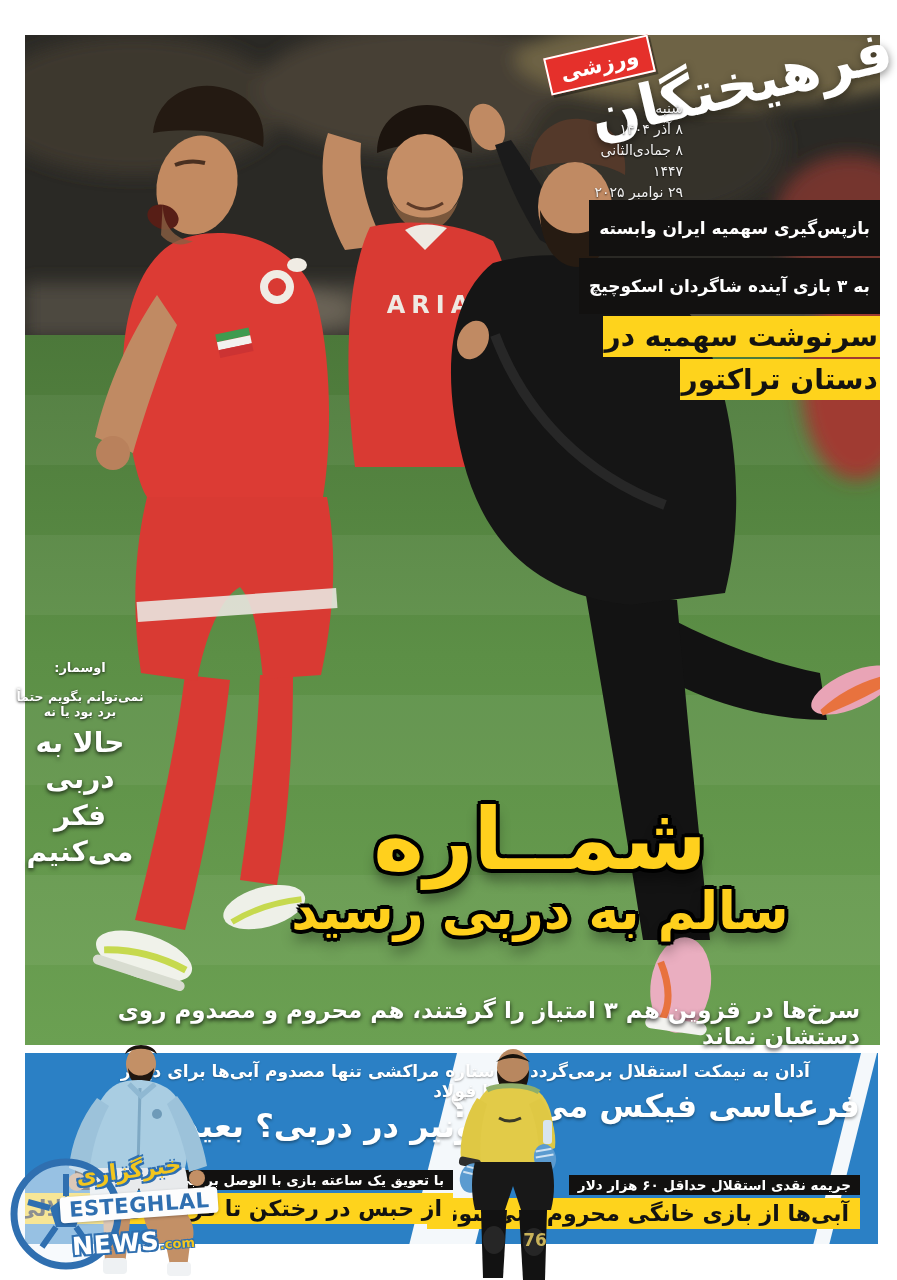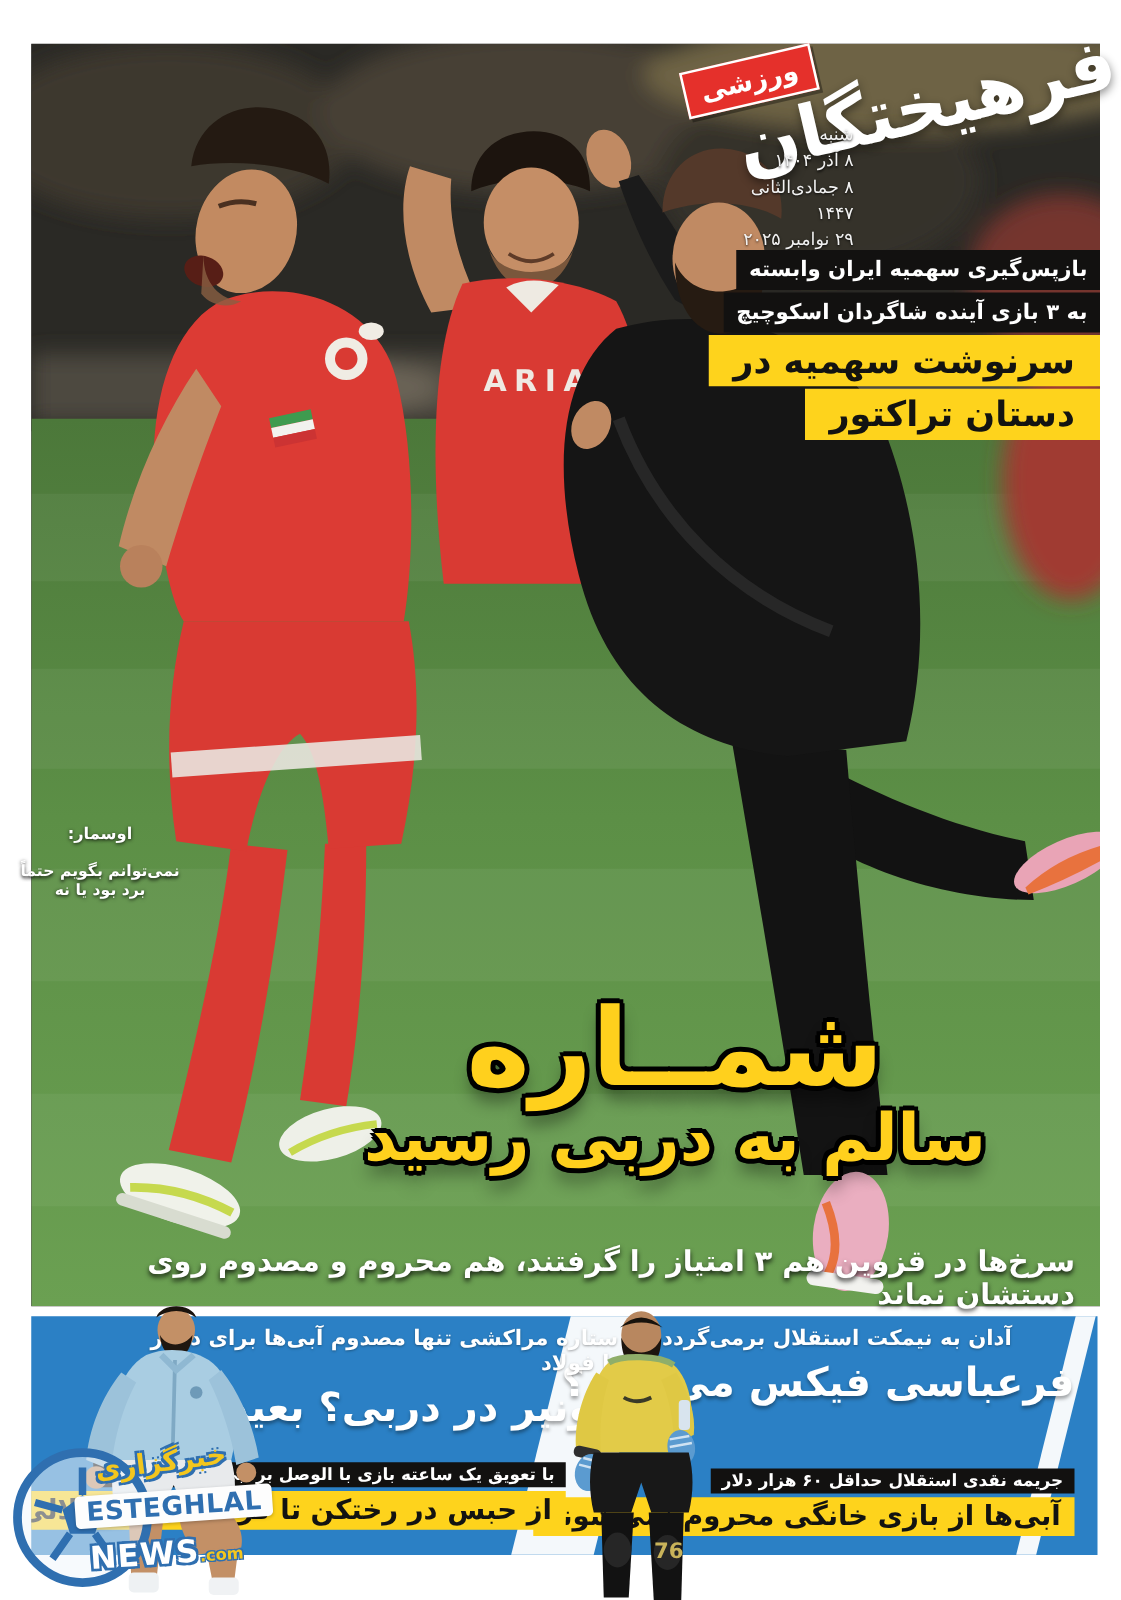--- a/index.html
+++ b/index.html
@@ -31,25 +31,25 @@
     color:#f2f2f2;font-size:14px;font-weight:normal;line-height:1.5;text-align:right;
     text-shadow:0 1px 2px rgba(0,0,0,.8);
   }
   
   .tr-story{
     position:absolute;top:200px;right:17px;z-index:3;
     display:flex;flex-direction:column;align-items:flex-start;gap:2px;
   }
   .kicker-strip{
     background:#121110;color:#fff;font-size:17px;font-weight:bold;
-    padding:6px 10px;white-space:nowrap;align-self:flex-start;
+    padding:18px 10px;white-space:nowrap;align-self:flex-start;
   }
   .headline-strip{
     background:#fed31c;color:#131311;font-size:28px;font-weight:bold;
-    padding:4px 20px;white-space:nowrap;align-self:flex-start;
+    padding:4px 2px;white-space:nowrap;align-self:flex-start;
   }
   
   .quote-block{
     position:absolute;left:6px;top:660px;width:148px;z-index:3;
     text-align:center;color:#ffffff;
   }
   .quote-attr{font-size:13px;font-weight:bold;text-shadow:0 1px 3px rgba(0,0,0,.85);}
   .quote-text{font-size:12.5px;font-weight:bold;margin-top:14px;text-shadow:0 1px 3px rgba(0,0,0,.85);}
   .quote-big{font-size:28px;font-weight:bold;line-height:1.3;margin-top:6px;text-shadow:0 2px 4px rgba(0,0,0,.75);}
   
@@ -241,20 +241,24 @@
 <div class="tr-story">
   <div class="kicker-strip">بازپس‌گیری سهمیه ایران وابسته</div>
   <div class="kicker-strip">به ۳ بازی آینده شاگردان اسکوچیچ</div>
   <div class="headline-strip">سرنوشت سهمیه در</div>
   <div class="headline-strip">دستان تراکتور</div>
 </div>
 
 <div class="quote-block">
   <div class="quote-attr">اوسمار:</div>
   <div class="quote-text">نمی‌توانم بگویم حتماً برد بود یا نه</div>
+  <div class="quote-big">
+    <div>حالا به دربی</div>
+    <div>فکر می‌کنیم</div>
+  </div>
 </div>
 
 <div class="main-headline">
   <div class="l1 outlined">شمــاره</div>
   <div class="l2 outlined">سالم به دربی رسید</div>
 </div>
 <div class="sub-headline">سرخ‌ها در قزوین هم ۳ امتیاز را گرفتند، هم محروم و مصدوم روی دستشان نماند</div>
 
 <div class="panel">
   <div class="diag mid"></div>

